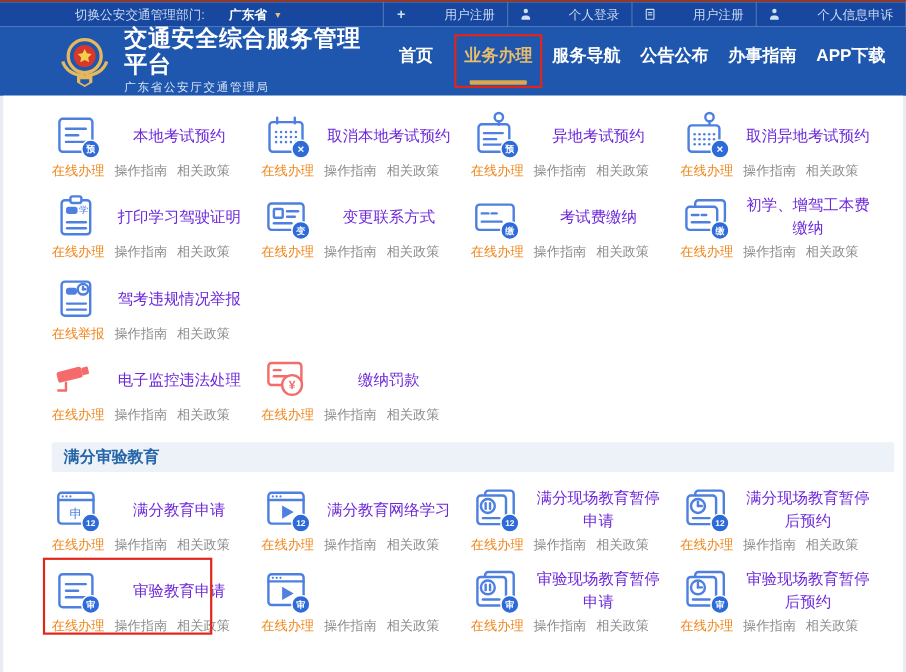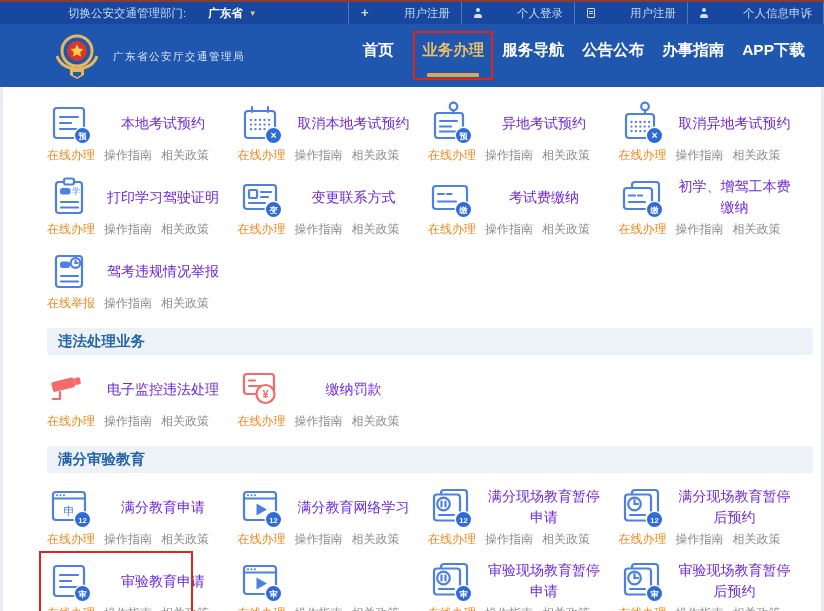--- a/index.html
+++ b/index.html
@@ -109,20 +109,21 @@
       <path d="M5 26 q4 12 20 13" stroke="#e3b85e" stroke-width="3" fill="none"></path>
       <path d="M45 26 q-4 12 -20 13" stroke="#e3b85e" stroke-width="3" fill="none"></path>
       <circle cx="25" cy="21" r="15" fill="#1f57ae" stroke="#e3b85e" stroke-width="3"></circle>
       <circle cx="25" cy="21" r="10" fill="#d8372b"></circle>
       <path d="M25 14.5 l2 4 4.4 .6 -3.2 3.1 .8 4.4 -4 -2.1 -4 2.1 .8 -4.4 -3.2 -3.1 4.4 -.6 z" fill="#f4d04e"></path>
       <path d="M18 39 h14 v6 l-7 4 -7 -4 z" fill="#e3b85e"></path>
       <path d="M21 42 h8 v3 l-4 2.2 -4 -2.2 z" fill="#1f57ae"></path>
     </svg>
   </span>
   <div class="title-wrap">
+    <div class="site-title">交通安全综合服务管理平台</div>
     <div class="site-subtitle">广东省公安厅交通管理局</div>
   </div>
   <nav class="nav" id="mainNav">
       <div class="nav-item">
         <span>首页</span>
         <span class="nav-underline"></span>
       </div>
       <div class="nav-item active annotated">
         <span>业务办理</span>
         <span class="nav-underline"></span>
@@ -355,21 +356,20 @@
             </svg></span>
           <span class="item-title">驾考违规情况举报</span>
         </div>
         <div class="item-links">
           <a class="link-primary">在线举报</a>
           <a class="link-secondary">操作指南</a>
           <a class="link-secondary">相关政策</a>
         </div>
       </div>
     </div>
-    <div class="section-bar">违法处理业务</div>
     <div class="svc-grid">
       <div class="svc-item">
         <div class="item-top">
           <span class="svc-icon"><svg width="46" height="46" viewBox="0 0 46 46">
     <g fill="none" stroke="#f56b6b" stroke-width="2.2" stroke-linecap="round" stroke-linejoin="round">
                 <g transform="rotate(-14 19 19)">
              <rect x="5" y="13" width="23" height="10" rx="2" fill="#f56b6b" stroke="none"></rect>
              <rect x="28" y="14.5" width="6" height="7" rx="1" fill="#f56b6b" stroke="none"></rect>
            </g>
            <path d="M13 26 L13 33 L6 33" fill="none"></path>

